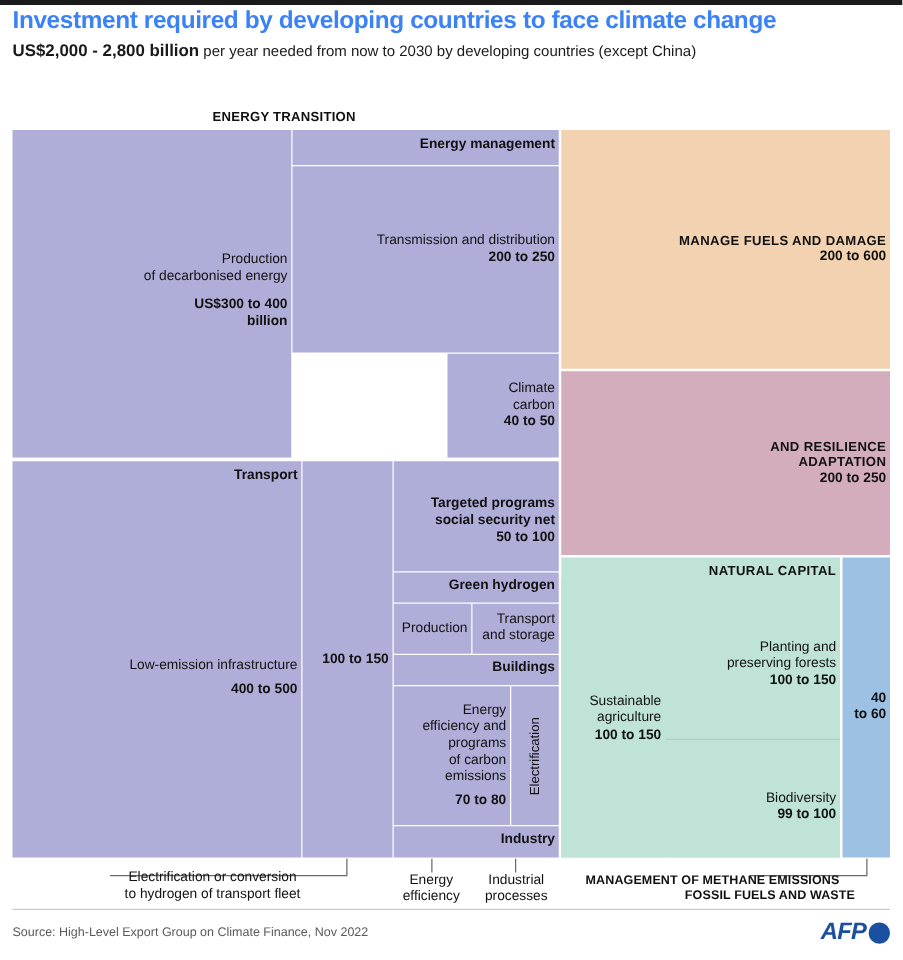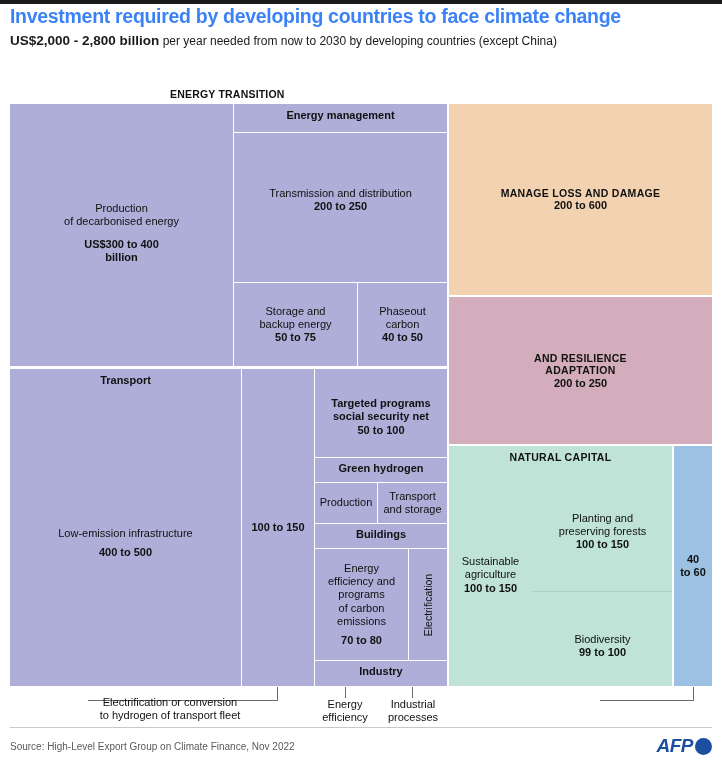--- a/index.html
+++ b/index.html
@@ -23,21 +23,21 @@
 
   #sectionlabel{
     position:absolute;left:170px;top:88px;font-size:10.5px;font-weight:bold;
     letter-spacing:0.2px;color:#111;
   }
 
   
   #map{position:absolute;left:0;top:0;width:722px;height:768px;}
   .cell{position:absolute;box-sizing:border-box;overflow:hidden;}
   .cell .ct{
-    position:absolute;left:0;right:0;text-align:center;
+    position:absolute;left:0;right:0;text-align:right;
     line-height:1.22;padding:0 3px;box-sizing:border-box;
   }
   .lab{font-size:11px;}
   .val{font-size:11px;font-weight:bold;}
   .hdr{font-size:11px;font-weight:bold;}
   .caps{font-size:10.5px;font-weight:bold;letter-spacing:0.3px;}
   .mid{top:50%;transform:translateY(-50%);}
   .vert{
     position:absolute;left:50%;top:50%;
     transform:translate(-50%,-50%) rotate(-90deg);
@@ -87,31 +87,24 @@
     </div>
   </div>
 
   <div class="cell" style="left:234px;top:133px;width:213px;height:149px;background:#aeaed8;">
     <div class="ct mid" style="margin-top:-8px;">
       <div class="lab">Transmission and distribution</div>
       <div class="val">200 to 250</div>
     </div>
   </div>
 
-  <div class="cell" style="left:234px;top:283px;width:123px;height:83px;background:#aeaed8;">
-    <div class="ct mid">
-      <div class="lab">Storage and</div>
-      <div class="lab">backup energy</div>
-      <div class="val">50 to 75</div>
-    </div>
-  </div>
 
   <div class="cell" style="left:358px;top:283px;width:89px;height:83px;background:#aeaed8;">
     <div class="ct mid">
-      <div class="lab">Phaseout</div>
+      <div class="lab">Climate</div>
       <div class="lab">carbon</div>
       <div class="val">40 to 50</div>
     </div>
   </div>
 
   <div class="cell" style="left:10px;top:369px;width:231px;height:317px;background:#aeaed8;">
     <div class="ct" style="top:5px;">
       <div class="hdr">Transport</div>
     </div>
     <div class="ct mid" style="margin-top:15px;">
@@ -180,21 +173,21 @@
     <div class="ct" style="top:4px;">
       <div class="hdr">Industry</div>
     </div>
   </div>
 
   <div class="cell" style="left:315px;top:687px;width:62px;height:0px;background:#aeaed8;"></div>
   <div class="cell" style="left:378px;top:687px;width:69px;height:0px;background:#aeaed8;"></div>
 
   <div class="cell" style="left:449px;top:104px;width:263px;height:191px;background:#f2d2b0;">
     <div class="ct mid">
-      <div class="caps">MANAGE LOSS AND DAMAGE</div>
+      <div class="caps">MANAGE FUELS AND DAMAGE</div>
       <div class="val">200 to 600</div>
     </div>
   </div>
 
   <div class="cell" style="left:449px;top:297px;width:263px;height:147px;background:#d3adbc;">
     <div class="ct mid">
       <div class="caps">AND RESILIENCE</div>
       <div class="caps">ADAPTATION</div>
       <div class="val">200 to 250</div>
     </div>
@@ -254,20 +247,24 @@
   <div class="callout" style="left:310px;top:698px;width:70px;text-align:center;">
     <div>Energy</div>
     <div>efficiency</div>
   </div>
 
   <div class="callout" style="left:378px;top:698px;width:70px;text-align:center;">
     <div>Industrial</div>
     <div>processes</div>
   </div>
 
+  <div class="callout bold" style="left:450px;top:699px;width:240px;text-align:center;">
+    <div>MANAGEMENT OF METHANE EMISSIONS</div>
+    <div style="text-align:right;padding-right:6px;">FOSSIL FUELS  AND WASTE</div>
+  </div>
 
 </div>
 
 <div id="footrule"></div>
 <div id="source">Source: High-Level Export Group on Climate Finance, Nov 2022</div>
 <div id="afp">
   <span class="wd">AFP</span>
   <span class="dot"></span>
 </div>
 

